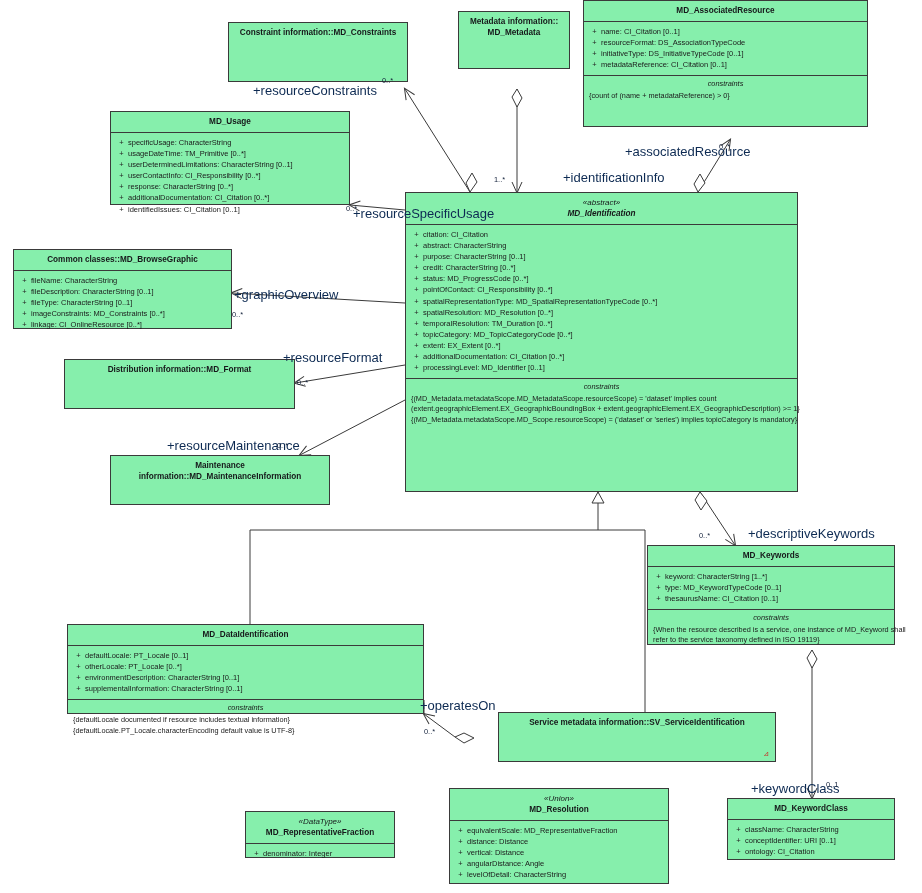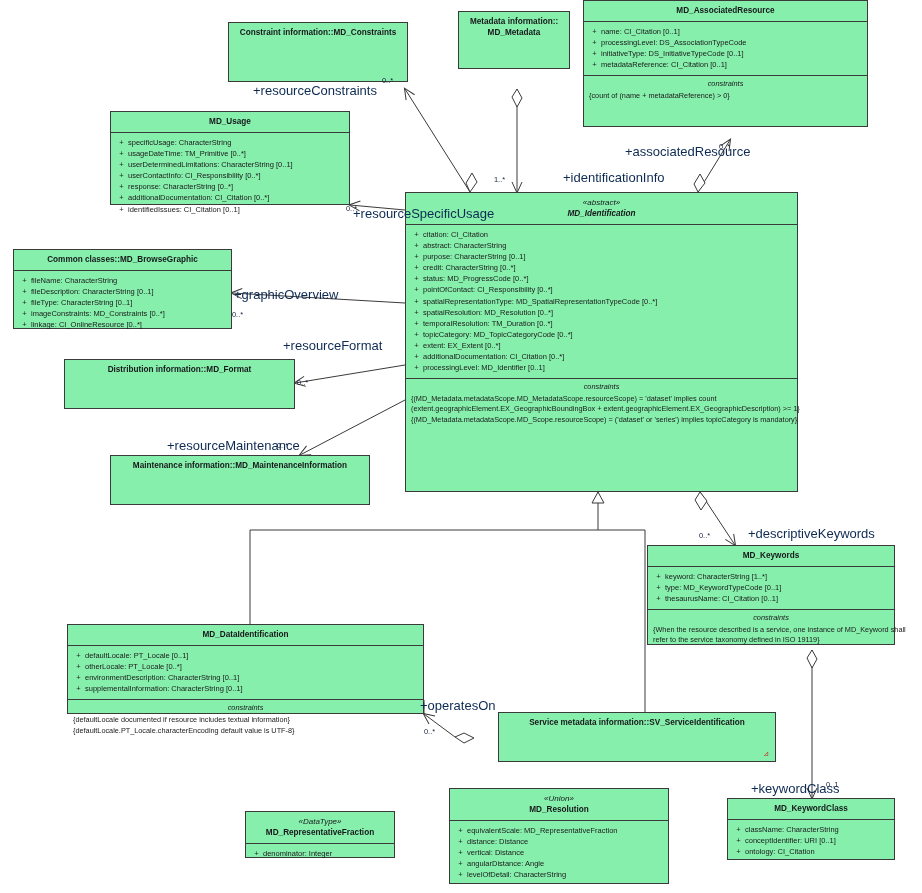--- a/index.html
+++ b/index.html
@@ -191,21 +191,21 @@
 
   <div class="uml-class compartmented" style="left:583px; top:0; width:285px; height:127px;">
     <div class="uml-head">MD_AssociatedResource</div>
     <div class="uml-attrs bordered">
       <div class="attr-row">
         <span class="attr-vis">+</span>
         <span class="attr-txt">name: CI_Citation [0..1]</span>
       </div>
       <div class="attr-row">
         <span class="attr-vis">+</span>
-        <span class="attr-txt">processingLevel: DS_AssociationTypeCode</span>
+        <span class="attr-txt">resourceFormat: DS_AssociationTypeCode</span>
       </div>
       <div class="attr-row">
         <span class="attr-vis">+</span>
         <span class="attr-txt">initiativeType: DS_InitiativeTypeCode [0..1]</span>
       </div>
       <div class="attr-row">
         <span class="attr-vis">+</span>
         <span class="attr-txt">metadataReference: CI_Citation [0..1]</span>
       </div>
     </div>
@@ -340,21 +340,21 @@
       <div class="cons-line">(extent.geographicElement.EX_GeographicBoundingBox + extent.geographicElement.EX_GeographicDescription) &gt;= 1}</div>
       <div class="cons-line">{(MD_Metadata.metadataScope.MD_Scope.resourceScope) = ('dataset' or 'series') implies topicCategory is mandatory}</div>
     </div>
   </div>
 
   <div class="uml-class" style="left:64px; top:359px; width:231px; height:50px;">
     <div class="uml-head">Distribution information::MD_Format</div>
     <div class="empty-body"></div>
   </div>
 
-  <div class="uml-class" style="left:110px; top:455px; width:260px; height:50px;">
+  <div class="uml-class" style="left:110px; top:455px; width:220px; height:50px;">
     <div class="uml-head">Maintenance information::MD_MaintenanceInformation</div>
     <div class="empty-body"></div>
   </div>
 
   <div class="uml-class compartmented" style="left:647px; top:545px; width:248px; height:100px;">
     <div class="uml-head">MD_Keywords</div>
     <div class="uml-attrs bordered">
       <div class="attr-row">
         <span class="attr-vis">+</span>
         <span class="attr-txt">keyword: CharacterString [1..*]</span>
@@ -476,21 +476,21 @@
 
   <div class="edge-label" style="left:625px; top:144px;">+associatedResource</div>
   <div class="mult-label" style="left:719px; top:142px;">0..*</div>
 
   <div class="edge-label" style="left:353px; top:206px;text-align:right;">+resourceSpecificUsage</div>
   <div class="mult-label" style="left:346px; top:204px;">0..*</div>
 
   <div class="edge-label" style="left:234px; top:287px;">+graphicOverview</div>
   <div class="mult-label" style="left:232px; top:310px;">0..*</div>
 
-  <div class="edge-label" style="left:283px; top:338px;">+resourceFormat</div>
+  <div class="edge-label" style="left:283px; top:350px;">+resourceFormat</div>
   <div class="mult-label" style="left:297px; top:378px;">0..*</div>
 
   <div class="edge-label" style="left:167px; top:438px;">+resourceMaintenance</div>
   <div class="mult-label" style="left:277px; top:441px;">0..*</div>
 
   <div class="edge-label" style="left:748px; top:526px;">+descriptiveKeywords</div>
   <div class="mult-label" style="left:699px; top:531px;">0..*</div>
 
   <div class="edge-label" style="left:420px; top:698px;">+operatesOn</div>
   <div class="mult-label" style="left:424px; top:727px;">0..*</div>

